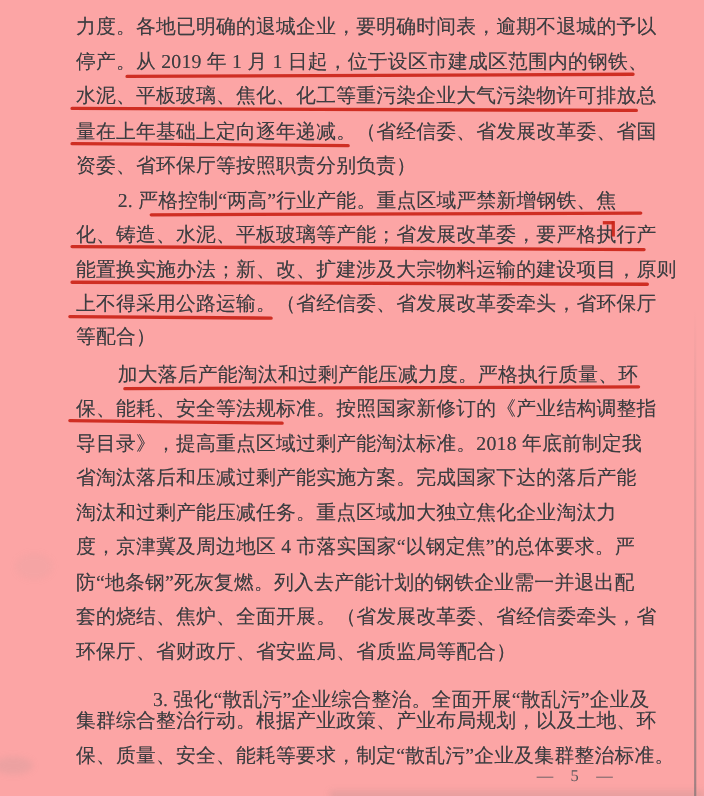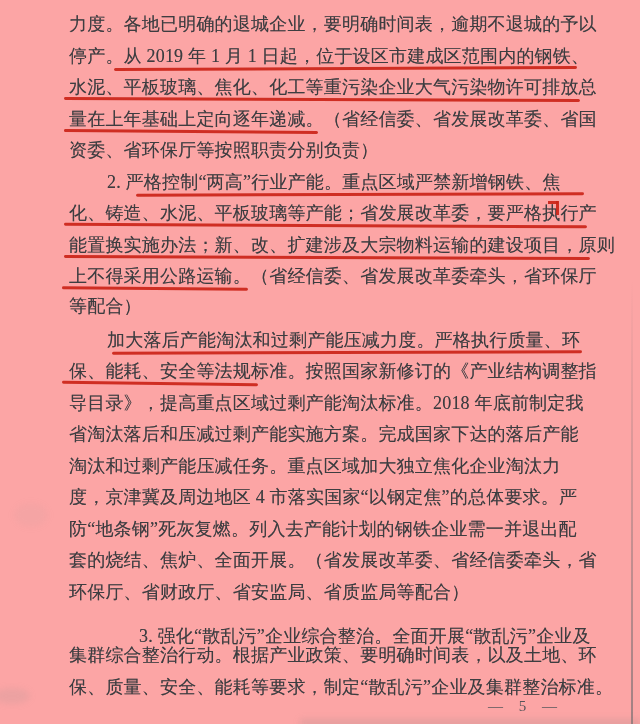--- a/index.html
+++ b/index.html
@@ -94,21 +94,21 @@
       <div class="text-line" style="top: 329.5px; left: 107px;">加大落后产能淘汰和过剩产能压减力度。严格执行质量、环</div>
       <div class="text-line" style="top: 361.05px; left: 69px;">保、能耗、安全等法规标准。按照国家新修订的《产业结构调整指</div>
       <div class="text-line" style="top: 392.6px; left: 69px; text-align: center;">导目录》，提高重点区域过剩产能淘汰标准。2018 年底前制定我</div>
       <div class="text-line" style="top: 424.15px; left: 69px;">省淘汰落后和压减过剩产能实施方案。完成国家下达的落后产能</div>
       <div class="text-line" style="top: 455.7px; left: 69px;">淘汰和过剩产能压减任务。重点区域加大独立焦化企业淘汰力</div>
       <div class="text-line" style="top: 487.25px; left: 69px;">度，京津冀及周边地区 4 市落实国家“以钢定焦”的总体要求。严</div>
       <div class="text-line" style="top: 518.8px; left: 69px;">防“地条钢”死灰复燃。列入去产能计划的钢铁企业需一并退出配</div>
       <div class="text-line" style="top: 550.35px; left: 69px;">套的烧结、焦炉、全面开展。（省发展改革委、省经信委牵头，省</div>
       <div class="text-line" style="top: 581.9px; left: 69px;">环保厅、省财政厅、省安监局、省质监局等配合）</div>
       <div class="text-line" style="top: 626px; left: 107px; margin-left: 32px;">3. 强化“散乱污”企业综合整治。全面开展“散乱污”企业及</div>
-      <div class="text-line" style="top: 645px; left: 69px;">集群综合整治行动。根据产业政策、要明确时间表，以及土地、环</div>
+      <div class="text-line" style="top: 645px; left: 69px;">集群综合整治行动。根据产业政策、产业布局规划，以及土地、环</div>
       <div class="text-line" style="top: 676.55px; left: 69px;">保、质量、安全、能耗等要求，制定“散乱污”企业及集群整治标准。</div>
     </div>
 
   <div id="underlines">
       <div class="red-underline" style="left: 114px; top: 66.55px; width: 463px; transform: rotate(-0.25deg); background: rgb(203, 36, 24);"></div>
       <div class="red-underline" style="left: 64px; top: 98.1px; width: 516px; transform: rotate(0.2deg); background: rgb(203, 36, 24);"></div>
       <div class="red-underline" style="left: 64px; top: 129.65px; width: 254px; transform: rotate(0.4deg); background: rgb(203, 36, 24);"></div>
       <div class="red-underline" style="left: 136px; top: 192.75px; width: 448px; transform: rotate(-0.2deg); background: rgb(203, 36, 24);"></div>
       <div class="red-underline" style="left: 64px; top: 224.3px; width: 523px; transform: rotate(0.3deg); background: rgb(203, 36, 24);"></div>
       <div class="red-underline" style="left: 64px; top: 255.85px; width: 526px; transform: rotate(0.2deg); background: rgb(203, 36, 24);"></div>

